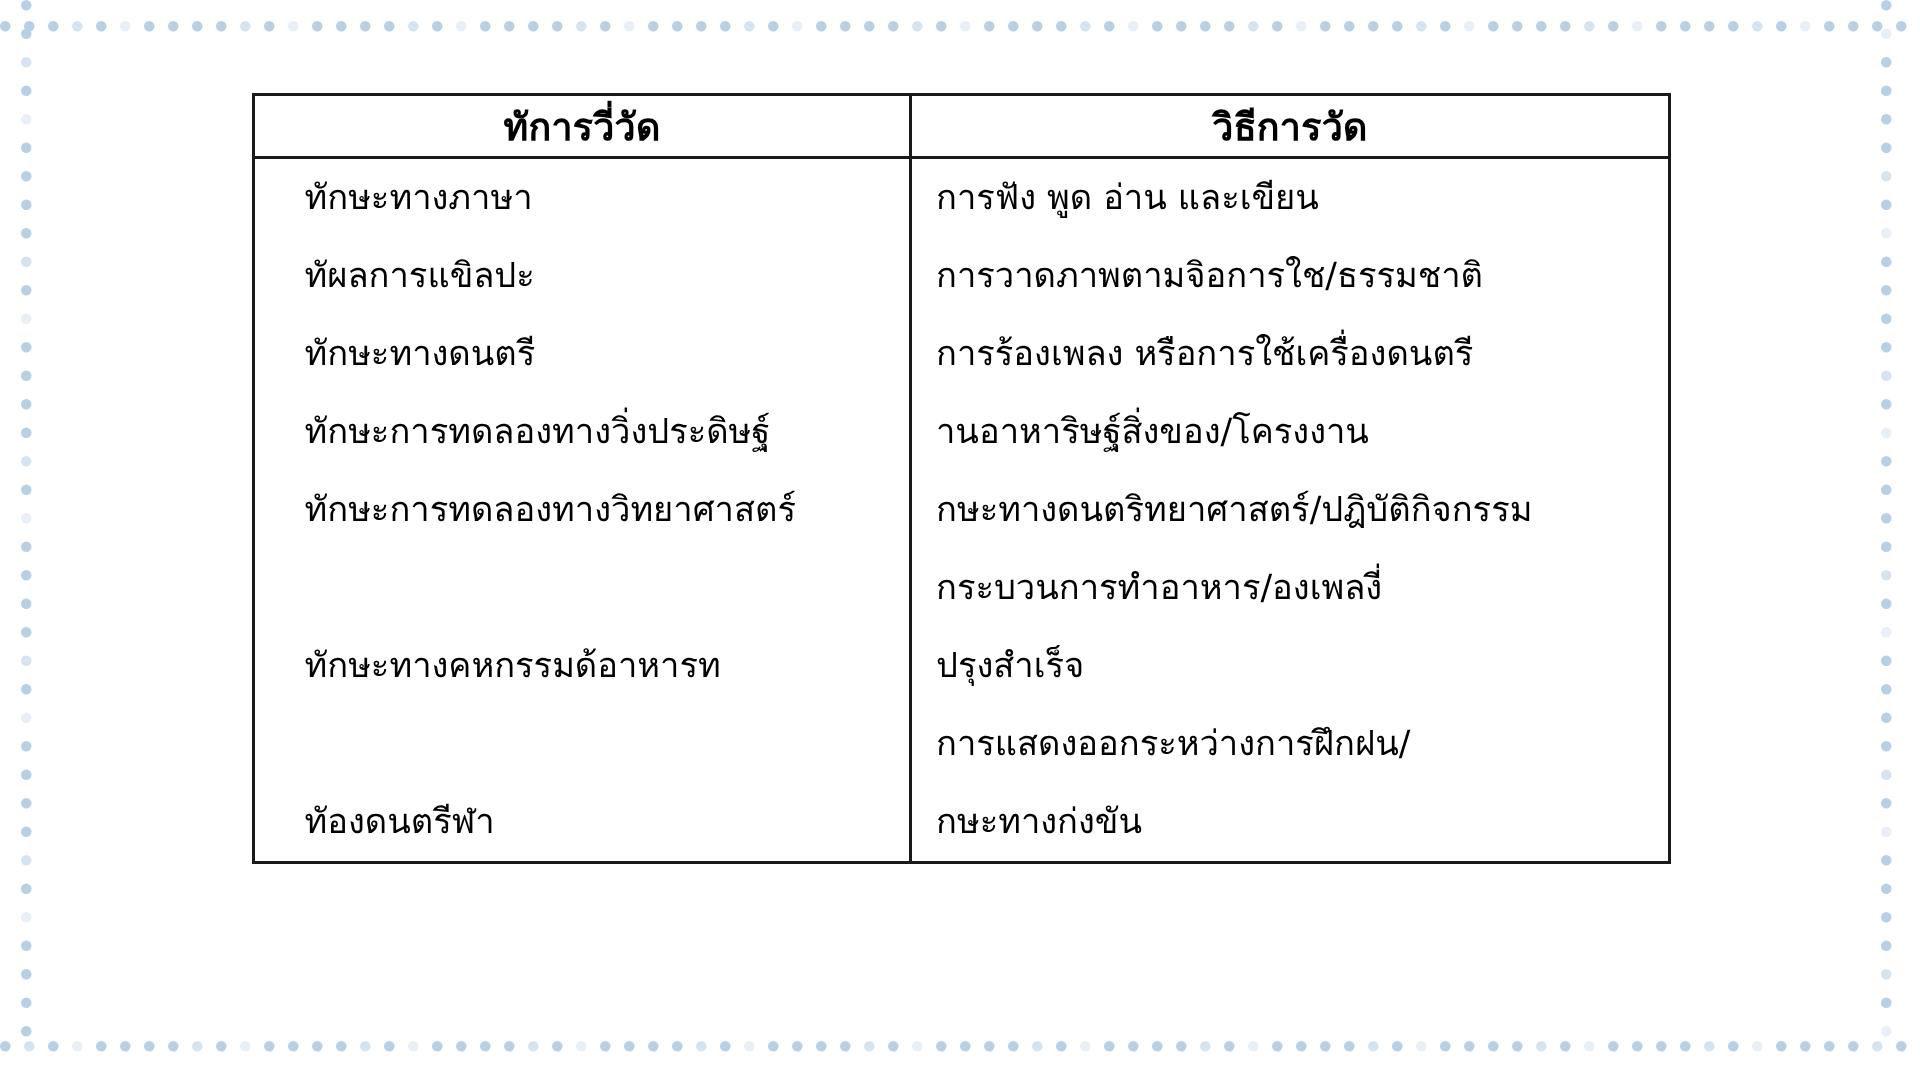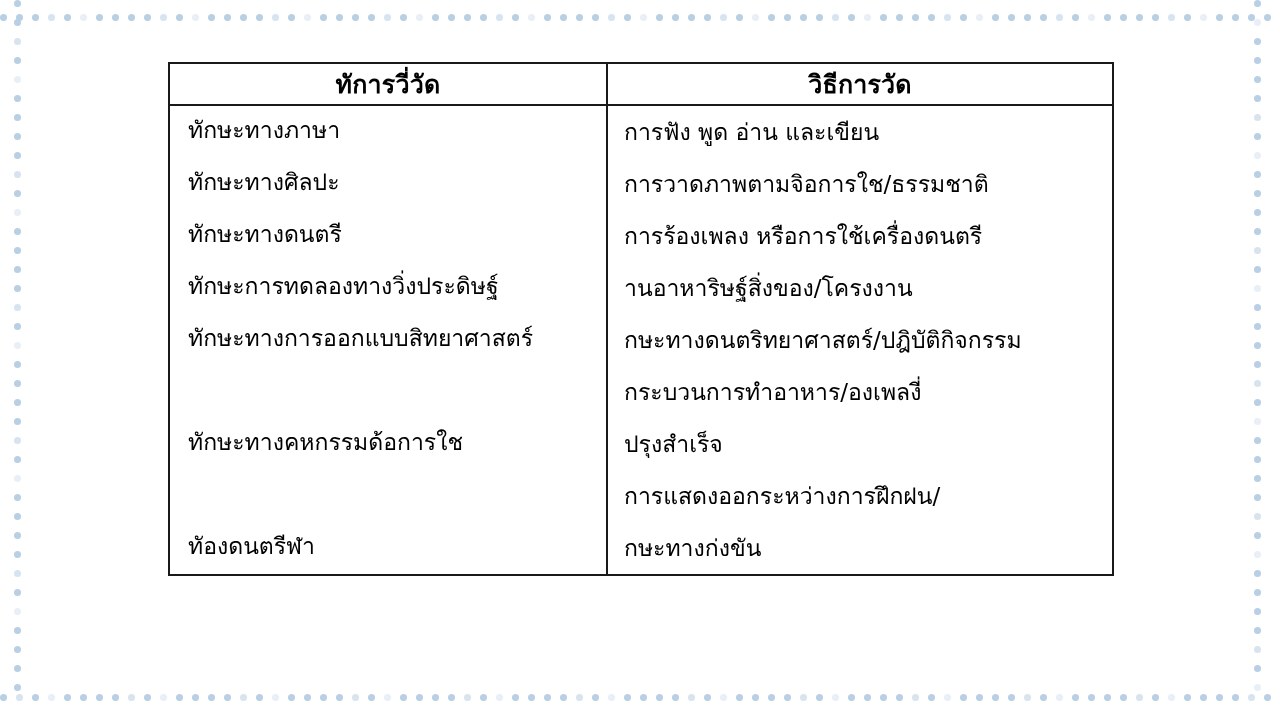--- a/index.html
+++ b/index.html
@@ -102,21 +102,21 @@
     list-style: none;
     margin: 0;
     padding: 0;
   }
   .row-list li {
     font-size: 23px;
     line-height: 52px;
     color: #000;
     white-space: nowrap;
   }
-  .col-left .row-list li { padding-left: 18px; font-family: Liberation Mono, monospace; }
+  .col-left .row-list li { padding-left: 33px; }
   .col-right .row-list li { padding-left: 16px; }
 
   .row-list li.blank {
     color: transparent;
   }
 
   
   .ink-speck {
     position: absolute;
     width: 3px;
@@ -388,26 +388,26 @@
         <tr>
           <th class="head-cell">ทัการวี่วัด</th>
           <th class="head-cell">วิธีการวัด</th>
         </tr>
       </thead>
       <tbody>
         <tr>
           <td class="body-cell col-left">
             <ul class="row-list">
               <li>ทักษะทางภาษา</li>
-              <li>ทักษะทางศิลปะ</li>
+              <li>ทัผลการแขิลปะ</li>
               <li>ทักษะทางดนตรี</li>
               <li>ทักษะการทดลองทางวิ่งประดิษฐ์</li>
-              <li>ทักษะทางการออกแบบสิทยาศาสตร์</li>
+              <li>ทักษะการทดลองทางวิทยาศาสตร์</li>
               <li class="blank">&nbsp;</li>
-              <li>ทักษะทางคหกรรมด้อการใช</li>
+              <li>ทักษะทางคหกรรมด้อาหารท</li>
               <li class="blank">&nbsp;</li>
               <li>ทัองดนตรีฬา</li>
             </ul>
           </td>
           <td class="body-cell col-right">
             <ul class="row-list">
               <li>การฟัง พูด อ่าน และเขียน</li>
               <li>การวาดภาพตามจิอการใช/ธรรมชาติ</li>
               <li>การร้องเพลง หรือการใช้เครื่องดนตรี</li>
               <li>านอาหาริษฐ์สิ่งของ/โครงงาน</li>

